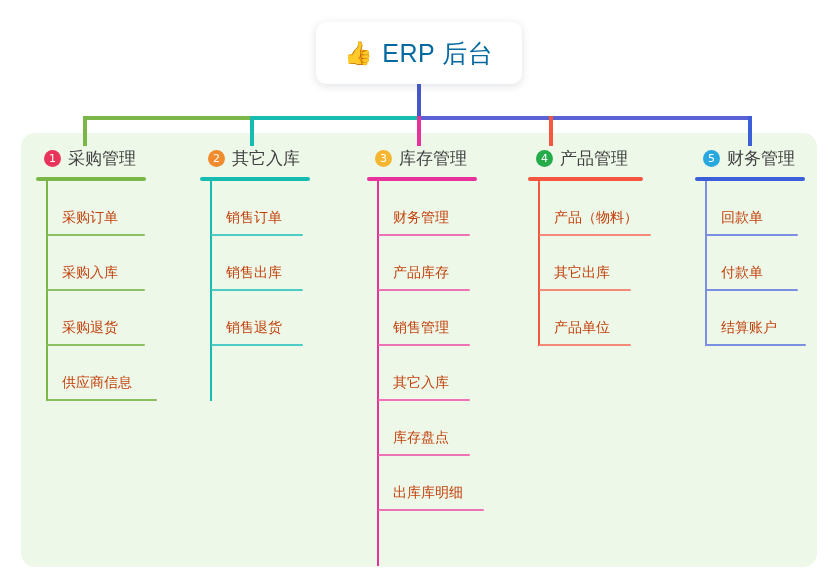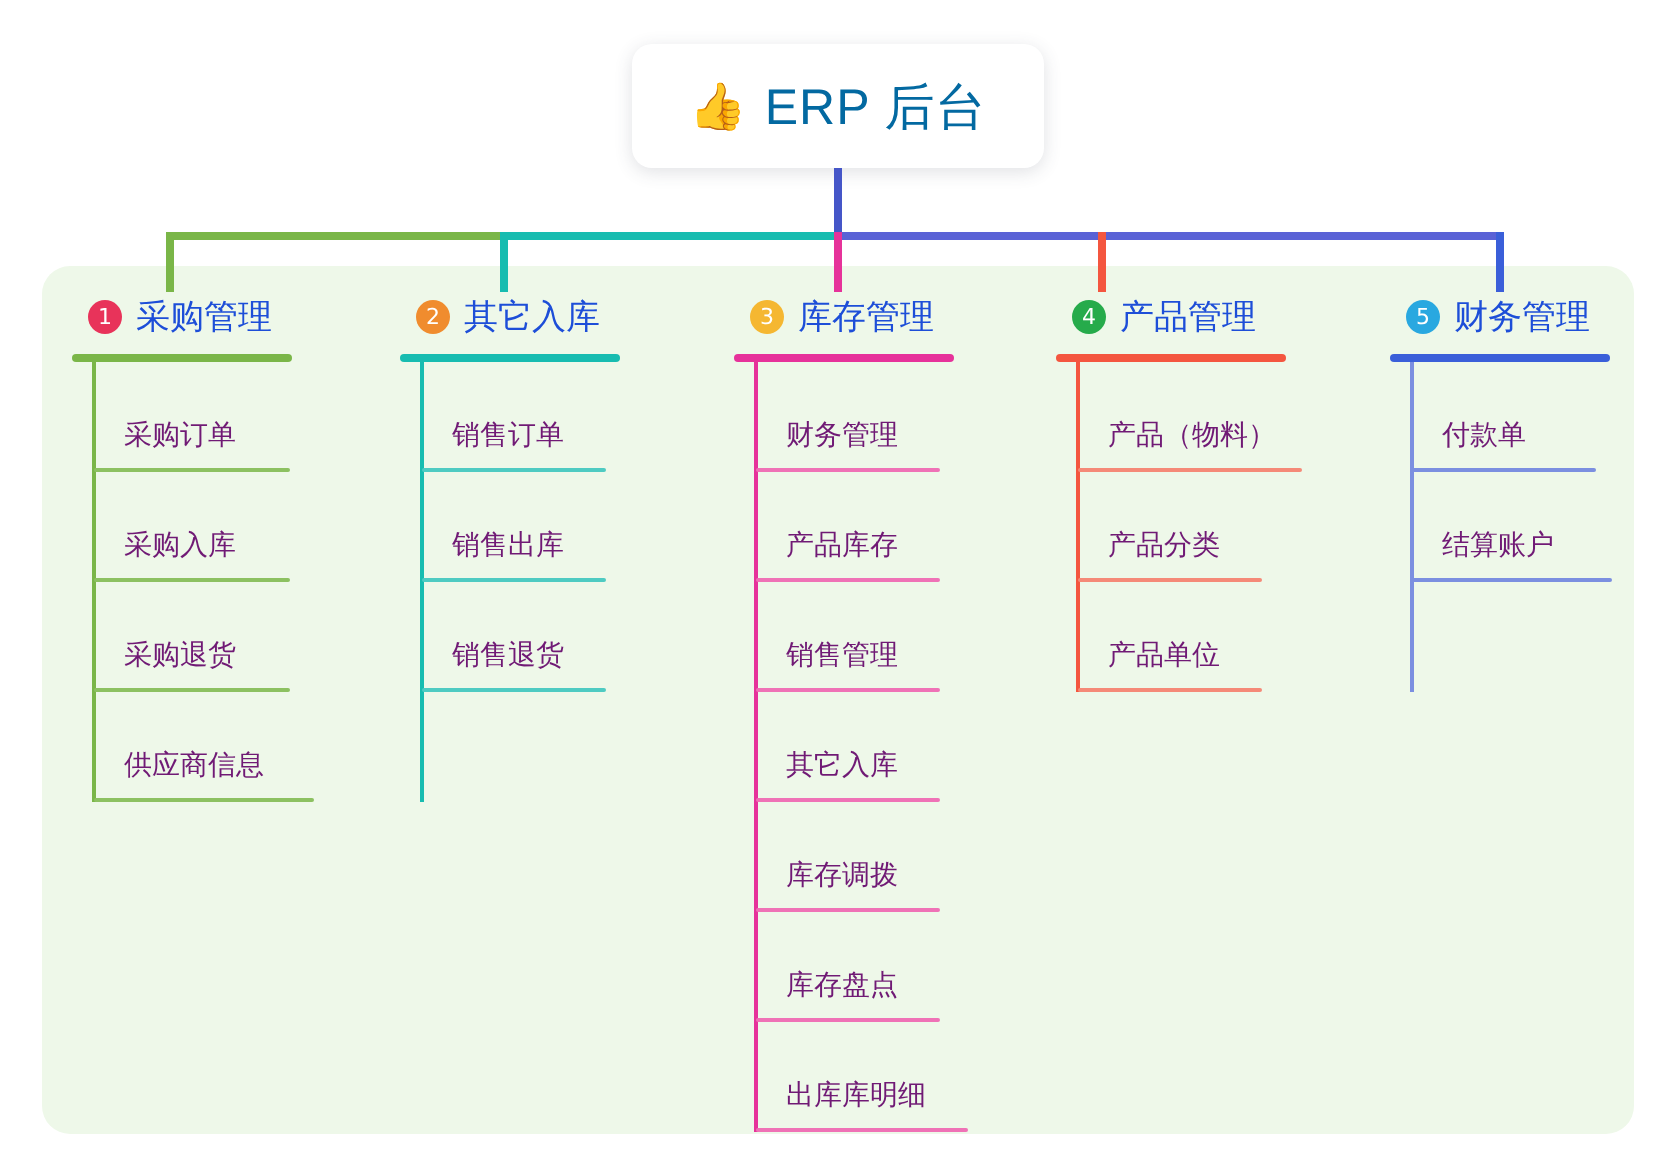--- a/index.html
+++ b/index.html
@@ -95,42 +95,42 @@
     border-radius: 50%;
     color: #ffffff;
     font-size: 11px;
     line-height: 17px;
     text-align: center;
     font-family: "DejaVu Sans", sans-serif;
     flex: 0 0 auto;
   }
   .col-title {
     font-size: 17px;
-    color: #1d4ed8;
+    color: #404040;
   }
   .col-rule {
     height: 4px;
     border-radius: 2px;
     margin-top: 7px;
   }
 
   .items {
     position: relative;
     margin-top: 0;
   }
   .item {
     position: relative;
     height: 55px;
   }
   .item-label {
     position: absolute;
     left: 26px;
     bottom: 9px;
     font-size: 14px;
-    color: #701a75;
+    color: #c2410c;
     white-space: nowrap;
   }
   .item-rule {
     position: absolute;
     left: 11px;
     bottom: 0;
     height: 2px;
     border-radius: 1px;
   }
   
@@ -238,24 +238,20 @@
         </div>
         <div class="item">
           <span class="item-label">销售管理</span>
           <span class="item-rule" style="background:#ef72b6; width:92px;"></span>
         </div>
         <div class="item">
           <span class="item-label">其它入库</span>
           <span class="item-rule" style="background:#ef72b6; width:92px;"></span>
         </div>
         <div class="item">
-          <span class="item-label">库存调拨</span>
-          <span class="item-rule" style="background:#ef72b6; width:92px;"></span>
-        </div>
-        <div class="item">
           <span class="item-label">库存盘点</span>
           <span class="item-rule" style="background:#ef72b6; width:92px;"></span>
         </div>
         <div class="item">
           <span class="item-label">出库库明细</span>
           <span class="item-rule" style="background:#ef72b6; width:106px;"></span>
         </div>
       </div>
     </div>
 
@@ -265,39 +261,43 @@
         <span class="col-title">产品管理</span>
       </div>
       <div class="col-rule" style="background:#f4563f; width:115px;"></div>
       <div class="items" style="height:137px;">
         <div class="spine" style="background:#f4563f; height:165px;"></div>
         <div class="item">
           <span class="item-label">产品（物料）</span>
           <span class="item-rule" style="background:#f58a78; width:112px;"></span>
         </div>
         <div class="item">
-          <span class="item-label">产品分类</span>
+          <span class="item-label">其它出库</span>
           <span class="item-rule" style="background:#f58a78; width:92px;"></span>
         </div>
         <div class="item">
           <span class="item-label">产品单位</span>
           <span class="item-rule" style="background:#f58a78; width:92px;"></span>
         </div>
       </div>
     </div>
 
     <div class="column" style="left:695px; width:114px;">
       <div class="col-header">
         <span class="badge" style="background:#29a8e0;">5</span>
         <span class="col-title">财务管理</span>
       </div>
       <div class="col-rule" style="background:#3a5fd9; width:110px;"></div>
       <div class="items" style="height:165px;">
         <div class="spine" style="background:#7b8fe0; height:165px;"></div>
         <div class="item">
+          <span class="item-label">回款单</span>
+          <span class="item-rule" style="background:#7b8fe0; width:92px;"></span>
+        </div>
+        <div class="item">
           <span class="item-label">付款单</span>
           <span class="item-rule" style="background:#7b8fe0; width:92px;"></span>
         </div>
         <div class="item">
           <span class="item-label">结算账户</span>
           <span class="item-rule" style="background:#7b8fe0; width:100px;"></span>
         </div>
       </div>
     </div>
 

